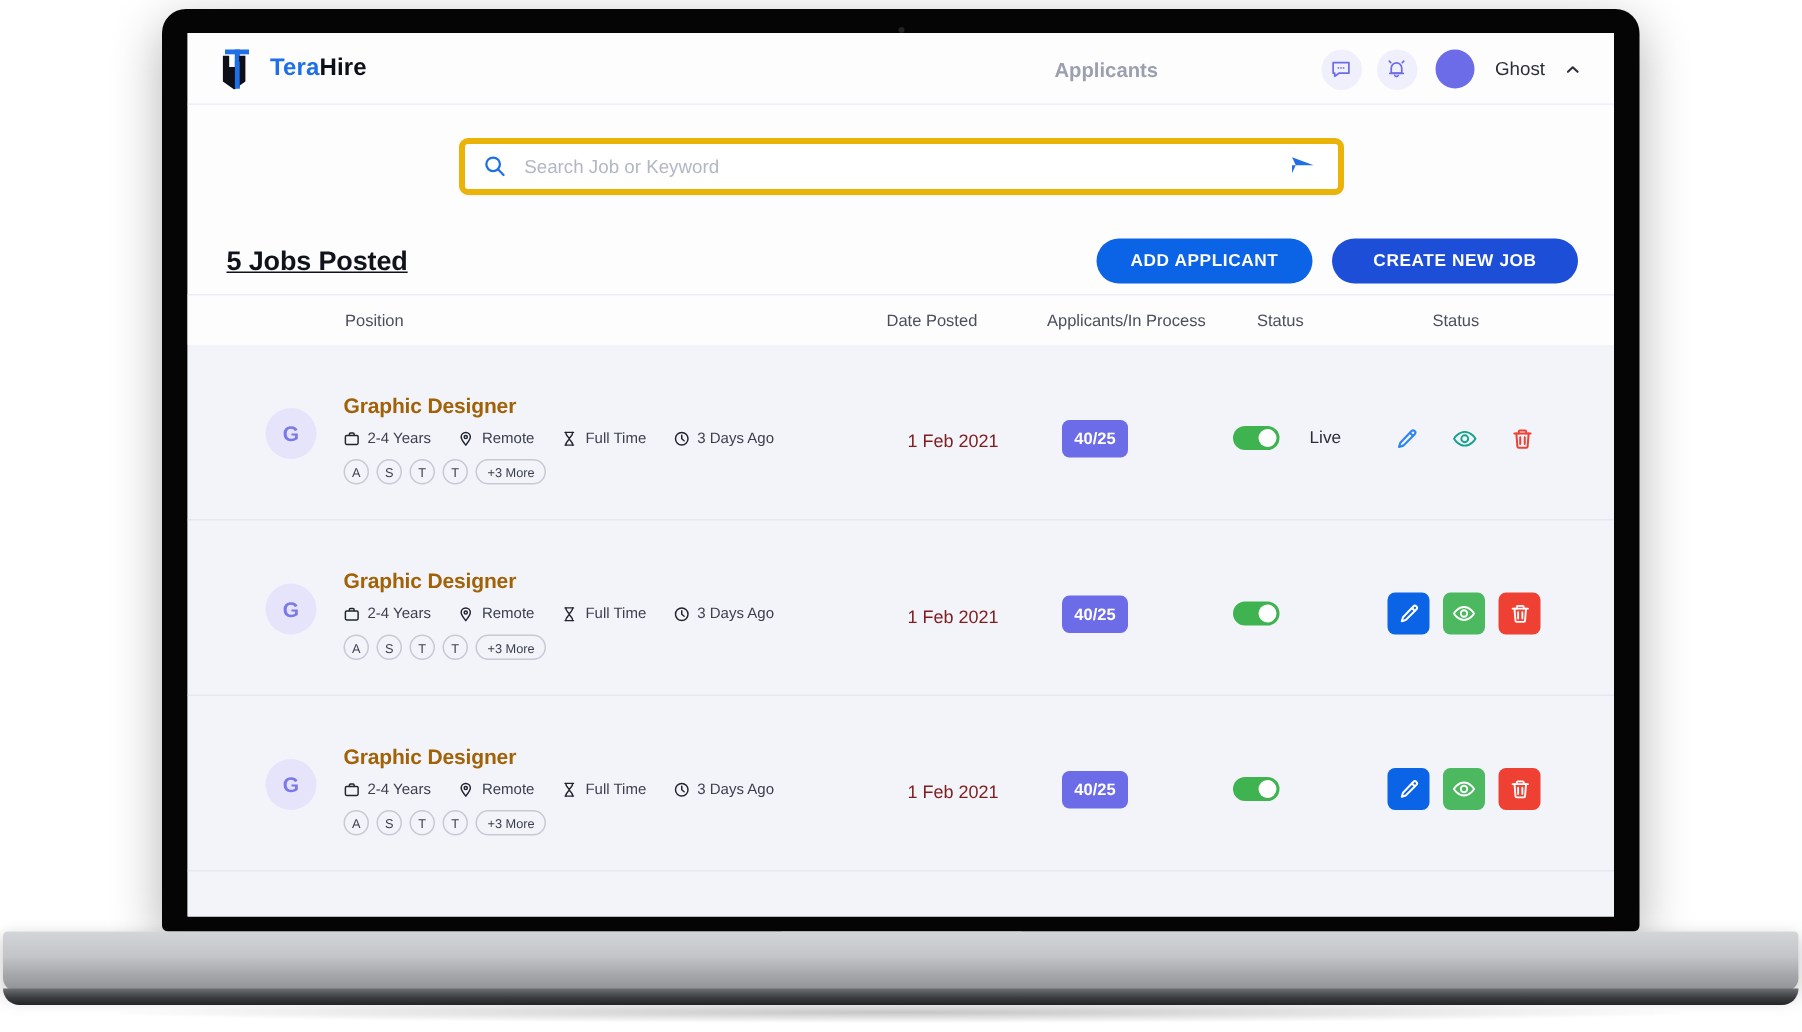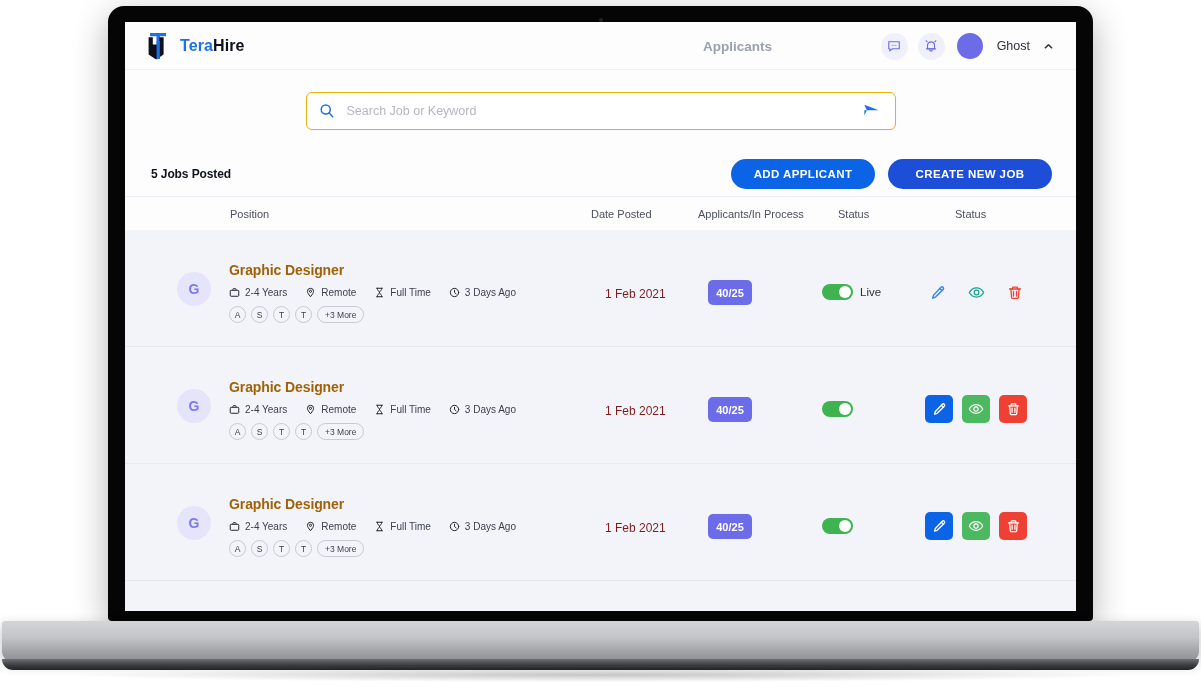--- a/index.html
+++ b/index.html
@@ -131,21 +131,21 @@
     margin-left: 4px;
   }
   #user-chevron-icon { margin-left: 3px; display:block; }
 
   
   #content-top { background: #fdfdfe; padding-top: 22px; }
   #search-row { display: flex; justify-content: center; }
   #search-bar {
     width: 590px; height: 38px;
     background: #fff;
-    border: 1px solid #eab308;
+    border: 4px solid #eab308;
     border-radius: 6px;
     display: flex; align-items: center;
     padding: 0 14px 0 12px;
     box-shadow: 0 1px 2px rgba(30,40,80,.03);
   }
   #search-icon { flex: none; display:block; }
   #search-input {
     flex: 1 1 auto;
     border: none; outline: none; background: transparent;
     font-family: "Liberation Sans", sans-serif;
@@ -154,22 +154,23 @@
   }
   #search-input::placeholder { color: #b3b7c4; }
   #search-send-icon { flex: none; cursor: pointer; display:block; }
 
   #title-row {
     display: flex; align-items: center;
     padding: 22px 24px 0 26px;
     height: 66px;
   }
   #jobs-count-title {
-    font-size: 12px; font-weight: 700; color: #10131c;
+    font-size: 18px; font-weight: 700; color: #10131c;
     letter-spacing: -.1px;
+    text-decoration: underline;
   }
   #toolbar-buttons { margin-left: auto; display: flex; gap: 13px; }
   .btn {
     border: none; border-radius: 15px;
     height: 30px; padding: 0 22px;
     font-family: "Liberation Sans", sans-serif;
     font-size: 11.5px; font-weight: 700; letter-spacing: .4px;
     color: #fff; cursor: pointer;
     display: flex; align-items: center; justify-content: center;
     white-space: nowrap;
@@ -239,21 +240,21 @@
   .row-badge {
     position: absolute; left: 583px; top: 50px;
     background: #6c6ce8; color: #fff;
     border-radius: 5px;
     width: 44px; height: 25px;
     font-size: 11px; font-weight: 600;
     display: flex; align-items: center; justify-content: center;
   }
   .row-status {
     position: absolute; left: 697px; top: 54px;
-    display: flex; align-items: center; gap: 7px;
+    display: flex; align-items: center; gap: 20px;
   }
   .toggle {
     width: 31px; height: 16px; border-radius: 9px;
     background: #3fb34f; position: relative; cursor: pointer; flex:none;
   }
   .toggle::after {
     content:""; position: absolute; right: 2px; top: 2px;
     width: 12px; height: 12px; border-radius: 50%; background:#fff;
   }
   .status-label { font-size: 11.5px; color: #2c2f38; }

